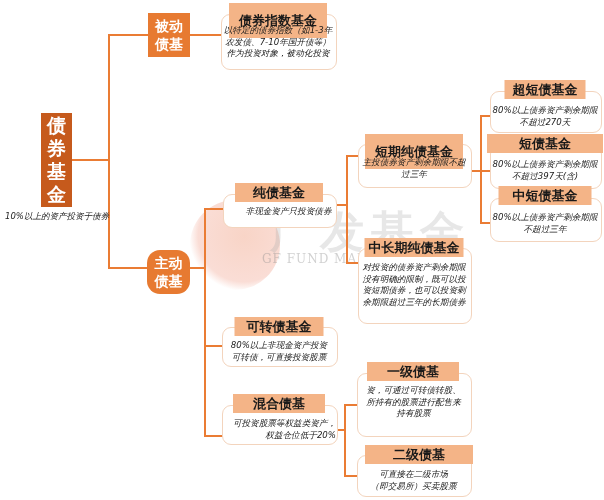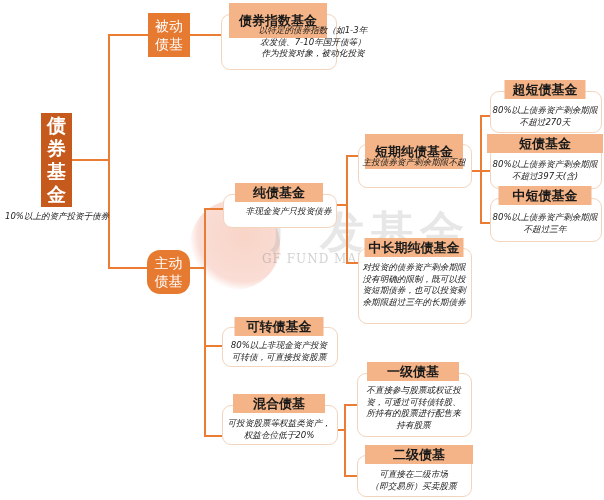--- a/index.html
+++ b/index.html
@@ -2,21 +2,21 @@
 <html><head>
   <meta charset="utf-8">
   <style>
     html, body { margin: 0; padding: 0; background: #ffffff; }
     body { width: 604px; height: 500px; position: relative; overflow: hidden;
       font-family: "DejaVu Sans", "Liberation Sans", sans-serif; }
     .line { position: absolute; background: #ea7c34; }
     .root-box { position: absolute; background: #c65a1c; color: #fff; font-weight: bold;
       font-size: 19px; line-height: 23px; text-align: center; display: flex; flex-direction: column;
       justify-content: center; align-items: center; }
-    .cat-box { position: absolute; background: #e77a31; color: #fff; font-weight: normal;
+    .cat-box { position: absolute; background: #e77a31; color: #fff; font-weight: bold;
       font-size: 14px; line-height: 18px; text-align: center; display: flex; flex-direction: column;
       justify-content: center; }
     .caption { position: absolute; font-size: 8.5px; font-style: italic; color: #222; white-space: nowrap; }
     .card { position: absolute; border: 1px solid #f3d4bd; border-radius: 9px; background: #fff; }
     .card-head { position: absolute; left: 50%; transform: translateX(-50%); background: #f4b487;
       color: #1a1a1a; font-weight: bold; font-size: 13px; line-height: 19px; text-align: center;
       white-space: nowrap; padding: 8px 10px; }
     .card-body { position: absolute; left: 4px; right: 4px; font-size: 8.6px; line-height: 11.5px;
       text-align: center; font-style: italic; color: #1a1a1a; }
     .watermark { position: absolute; pointer-events: none; }
@@ -78,36 +78,37 @@
   <span>被动</span>
   <span>债基</span>
 </div>
 <div class="cat-box" style="left:147px; top:250px; width:43px; height:44px;border-radius:13px;">
   <span>主动</span>
   <span>债基</span>
 </div>
 
 <div class="card" style="left:221px; top:14px; width:114px; height:54px;"></div>
 <div class="card-head" style="left:278px; top:3px;">债券指数基金</div>
-<div class="card-body" style="left:210px; width:110px; top:25px; right:auto;padding-left:48px;">
+<div class="card-body" style="left:223px; width:110px; top:25px; right:auto;">
   <div>以特定的债券指数（如1-3年</div>
   <div>农发债、7-10年国开债等）</div>
   <div>作为投资对象，被动化投资</div>
 </div>
 
 <div class="card" style="left:223px; top:194px; width:112px; height:32px;"></div>
 <div class="card-head" style="left:279px; top:183px; padding:0 18px;">纯债基金</div>
 <div class="card-body" style="left:223px; width:131px; top:206px; right:auto;">
   <div>非现金资产只投资债券</div>
 </div>
 
 <div class="card" style="left:358px; top:144px; width:112px; height:42px;"></div>
 <div class="card-head" style="left:414px; top:134px;">短期纯债基金</div>
 <div class="card-body" style="left:358px; width:112px; top:157px; right:auto;">
   <div>主投债券资产剩余期限不超</div>
+  <div>过三年</div>
 </div>
 
 <div class="card" style="left:358px; top:248px; width:112px; height:74px;"></div>
 <div class="card-head" style="left:414px; top:238px; padding:0 4px;">中长期纯债基金</div>
 <div class="card-body" style="left:358px; width:112px; top:262px; right:auto;">
   <div>对投资的债券资产剩余期限</div>
   <div>没有明确的限制，既可以投</div>
   <div>资短期债券，也可以投资剩</div>
   <div>余期限超过三年的长期债券</div>
 </div>
@@ -135,29 +136,28 @@
 
 <div class="card" style="left:222px; top:327px; width:114px; height:38px;"></div>
 <div class="card-head" style="left:279px; top:317px; padding:0 12px;">可转债基金</div>
 <div class="card-body" style="left:216px; width:126px; top:340px; right:auto;">
   <div>80%以上非现金资产投资</div>
   <div>可转债，可直接投资股票</div>
 </div>
 
 <div class="card" style="left:222px; top:405px; width:114px; height:38px;"></div>
 <div class="card-head" style="left:279px; top:394px; padding:0 20px;">混合债基</div>
-<div class="card-body" style="left:222px; width:114px; top:418px; right:auto;">
+<div class="card-body" style="left:222px; width:114px; top:418px; right:auto;text-align:right;">
   <div>可投资股票等权益类资产，</div>
   <div>权益仓位低于20%</div>
 </div>
 
 <div class="card" style="left:357px; top:373px; width:113px; height:62px;"></div>
 <div class="card-head" style="left:413px; top:362px; padding:0 20px;">一级债基</div>
 <div class="card-body" style="left:357px; width:113px; top:385px; right:auto;">
-  <div>不直接参与股票或权证投</div>
   <div>资，可通过可转债转股、</div>
   <div>所持有的股票进行配售来</div>
   <div>持有股票</div>
 </div>
 
 <div class="card" style="left:357px; top:455px; width:113px; height:40px;"></div>
 <div class="card-head" style="left:419px; top:445px; padding:0 28px;">二级债基</div>
 <div class="card-body" style="left:357px; width:113px; top:469px; right:auto;">
   <div>可直接在二级市场</div>
   <div>（即交易所）买卖股票</div>

